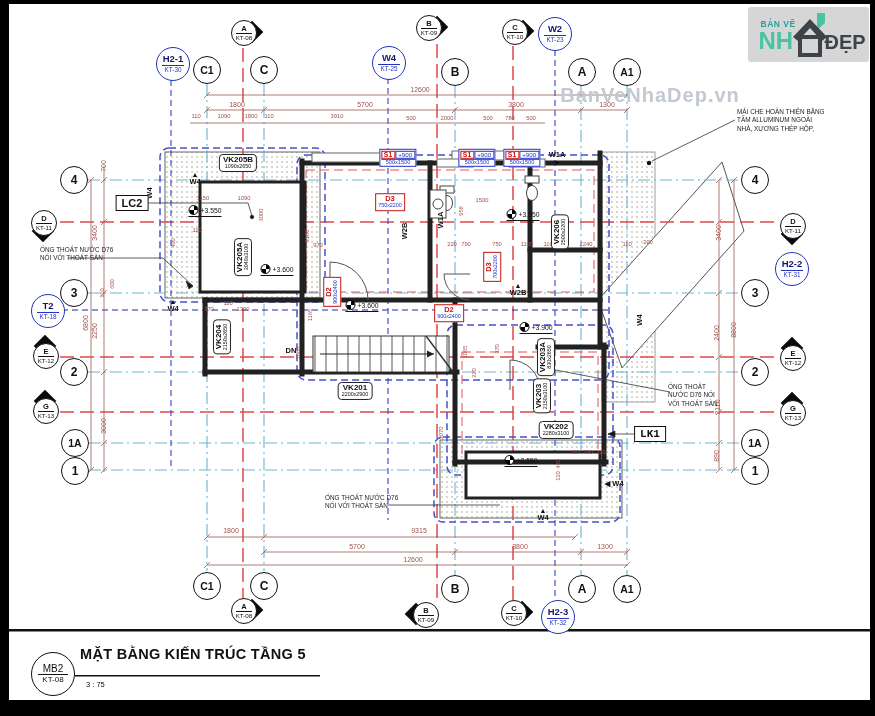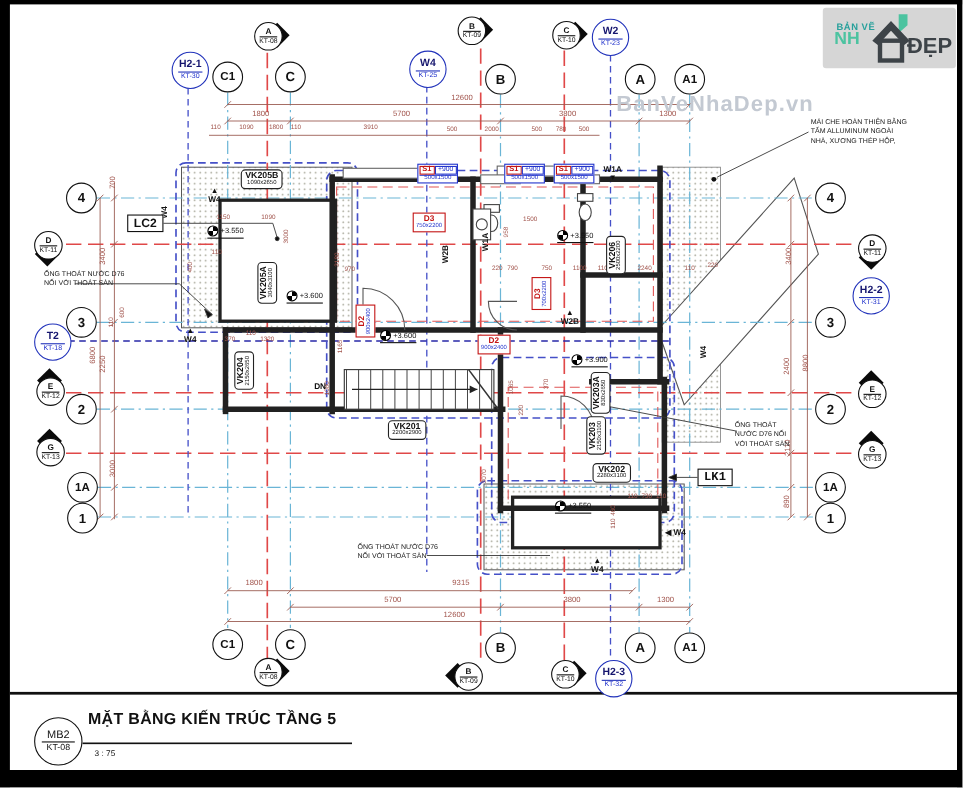--- a/index.html
+++ b/index.html
@@ -61,21 +61,21 @@
   .wm-top{position:absolute;left:560px;top:84px;width:180px;text-align:center;font-size:20px;font-weight:bold;
           color:#c3c9d2;letter-spacing:1px;}
   .wm-bottom{position:absolute;left:285px;top:666px;width:365px;text-align:center;font-size:23px;font-weight:bold;
           color:#9aa3b2;opacity:.85;}
 
   
   #logo{position:absolute;left:748px;top:7px;width:121px;height:55px;background:#d6d6d6;border-radius:3px;
         display:flex;align-items:center;justify-content:center;}
   #logo .inner{position:relative;width:112px;height:48px;}
   #logo .l1{position:absolute;left:8px;top:8px;font-size:8.5px;font-weight:bold;color:#27a09b;letter-spacing:.5px;}
-  #logo .l2{position:absolute;left:6px;top:16px;font-size:16px;font-weight:bold;color:#4cc3a0;}
+  #logo .l2{position:absolute;left:6px;top:16px;font-size:24px;font-weight:bold;color:#4cc3a0;}
   #logo .l3{position:absolute;left:72px;top:20px;font-size:20px;font-weight:bold;color:#3d4348;}
   #logo svg{position:absolute;left:36px;top:0px;}
 
   
   #titleblock .circ{position:absolute;left:31px;top:652px;width:42px;height:42px;border:1.5px solid #111;border-radius:50%;
         background:#fff;display:flex;flex-direction:column;align-items:center;justify-content:center;}
   #titleblock .circ .t1{font-size:10px;color:#111;line-height:1.1;border-bottom:1px solid #111;width:30px;text-align:center;}
   #titleblock .circ .t2{font-size:8px;color:#111;line-height:1.2;}
   #titleblock .ttl{position:absolute;left:80px;top:646px;font-size:14.5px;font-weight:bold;color:#111;letter-spacing:.3px;}
   #titleblock .scl{position:absolute;left:86px;top:680px;font-size:7.5px;color:#111;}
@@ -340,21 +340,21 @@
         <span class="sz">1090x2650</span>
       </div>
       <div class="vk rot" style="left: 243px; top: 257px;">
         <span class="nm">VK205A</span>
         <span class="sz">3040x3100</span>
       </div>
       <div class="vk rot" style="left: 222px; top: 337px;">
         <span class="nm">VK204</span>
         <span class="sz">2150x2650</span>
       </div>
-      <div class="vk ctr" style="left: 355px; top: 391px; margin-left: 15px;">
+      <div class="vk ctr" style="left: 355px; top: 391px;">
         <span class="nm">VK201</span>
         <span class="sz">2200x2900</span>
       </div>
       <div class="vk rot" style="left: 560px; top: 232px;">
         <span class="nm">VK206</span>
         <span class="sz">2500x2200</span>
       </div>
       <div class="vk rot" style="left: 546px; top: 357px;">
         <span class="nm">VK203A</span>
         <span class="sz">830x2650</span>

